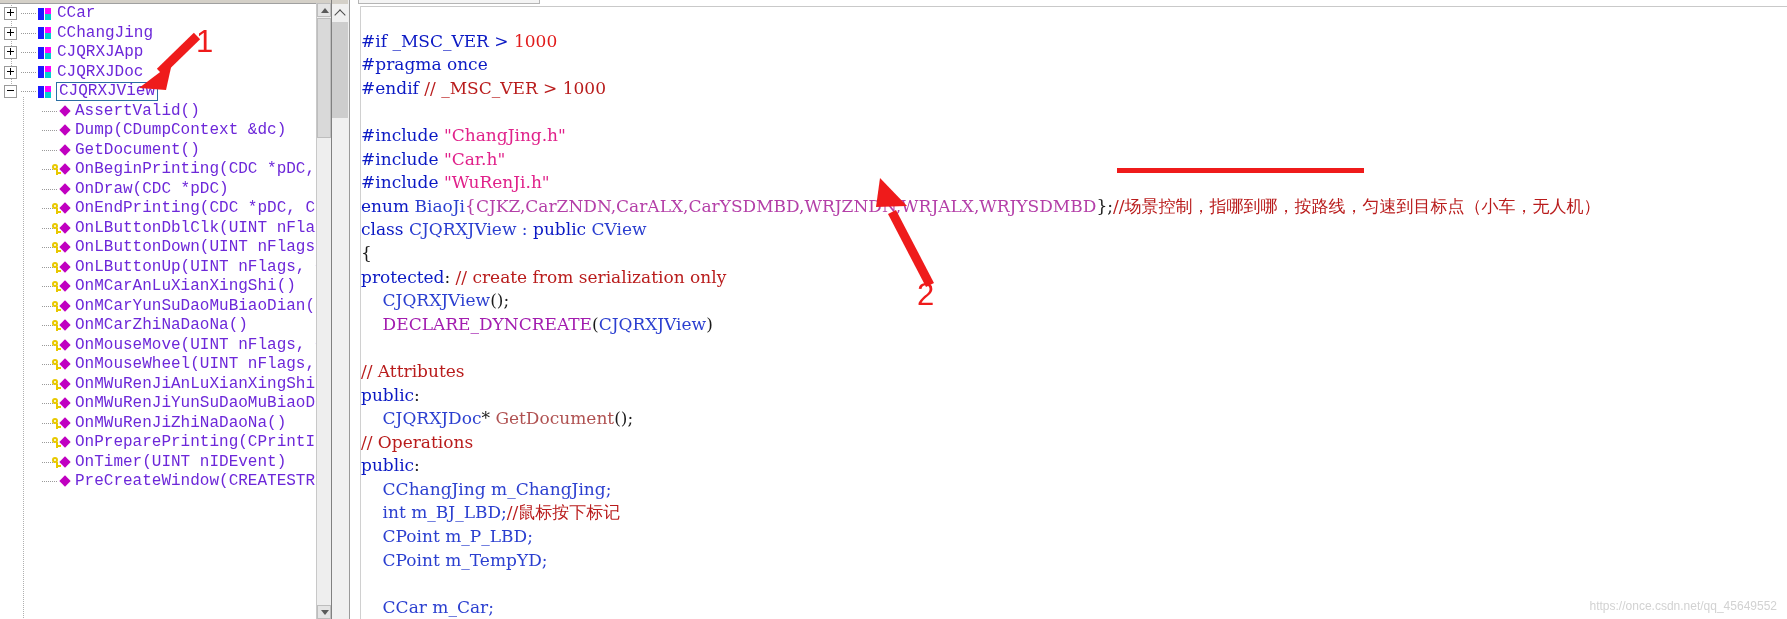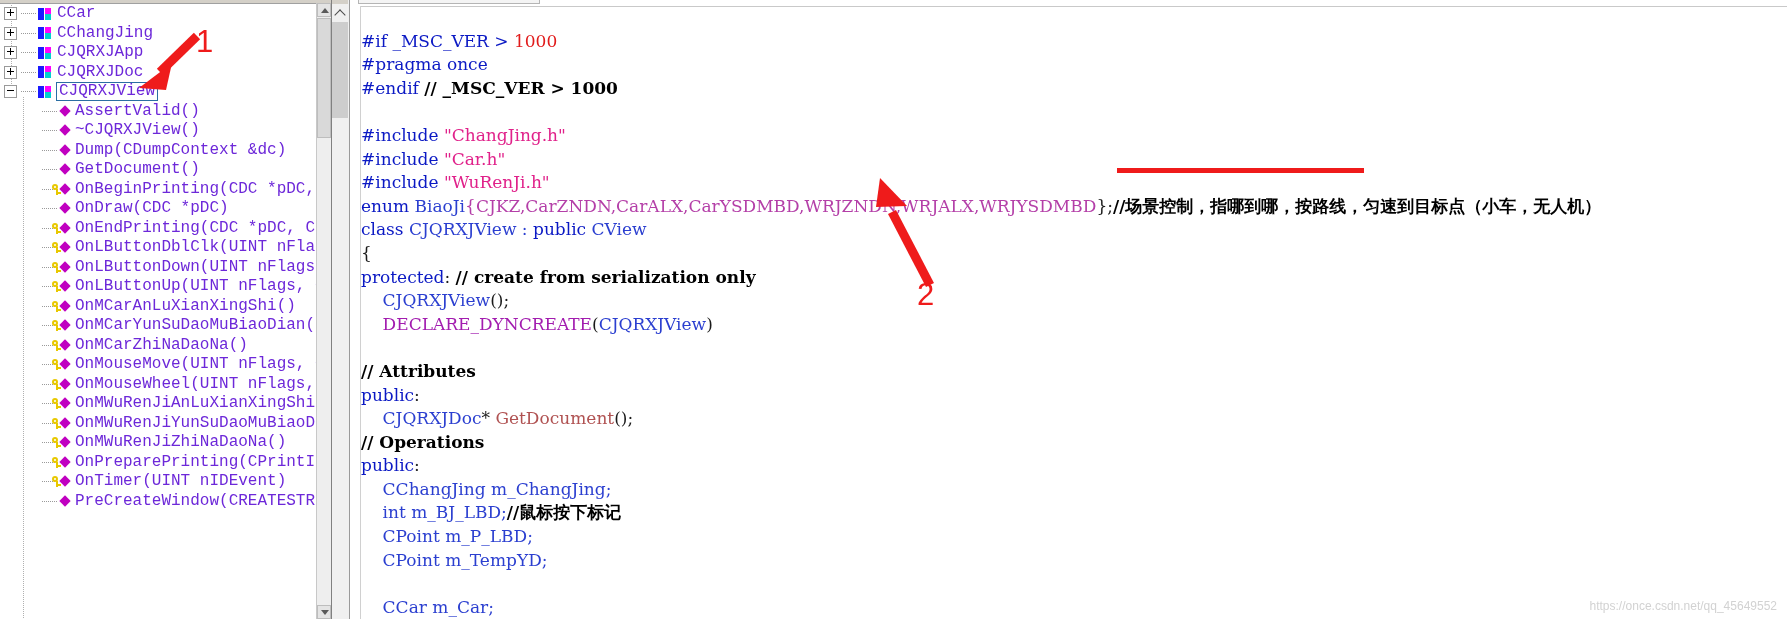--- a/index.html
+++ b/index.html
@@ -171,21 +171,21 @@
     font-family:"DejaVu Serif", serif;
     font-size:17px;
     line-height:23.6px;
     white-space:pre;
   }
   .ln{height:23.6px;padding-left:0px;}
   .tok{white-space:pre;}
   .c-pre{color:#0b19c4;text-align:center;}   
   .c-kw{color:#0b19c4;}
   .c-num{color:#e11b1b;}
-  .c-cmt{color:#000000;font-weight:bold;}
+  .c-cmt{color:#b91c1c;}
   .c-str{color:#e0218a;}
   .c-enum{color:#b43fa8;}
   .c-type{color:#2b3fd0;}
   .c-macro{color:#a21caf;}
   .c-fn{color:#b05252;}
   .c-plain{color:#1a1a1a;}
 
   
   .red-underline{
     position:absolute;
@@ -267,27 +267,20 @@
             <i class="b4"></i>
           </span>
           <span class="node-label selected">CJQRXJView</span>
         </div>
         <div class="tnode indent-1">
           <span class="dots"></span>
           <span class="mem-icon">
             <span class="diamond"></span>
           </span>
           <span class="node-label">AssertValid()</span>
-        </div>
-        <div class="tnode indent-1">
-          <span class="dots"></span>
-          <span class="mem-icon">
-            <span class="diamond"></span>
-          </span>
-          <span class="node-label">~CJQRXJView()</span>
         </div>
         <div class="tnode indent-1">
           <span class="dots"></span>
           <span class="mem-icon">
             <span class="diamond"></span>
           </span>
           <span class="node-label">Dump(CDumpContext &amp;dc)</span>
         </div>
         <div class="tnode indent-1">
           <span class="dots"></span>

